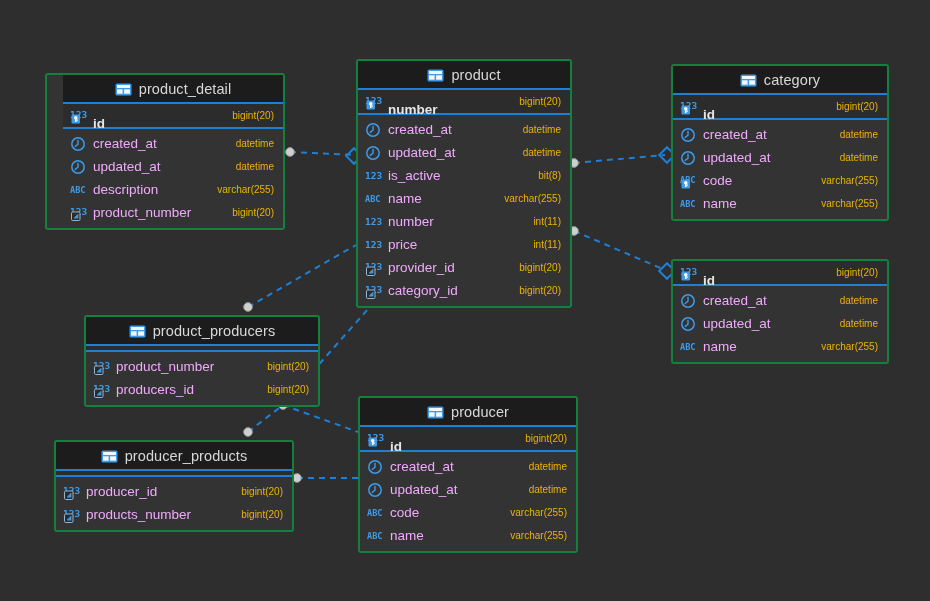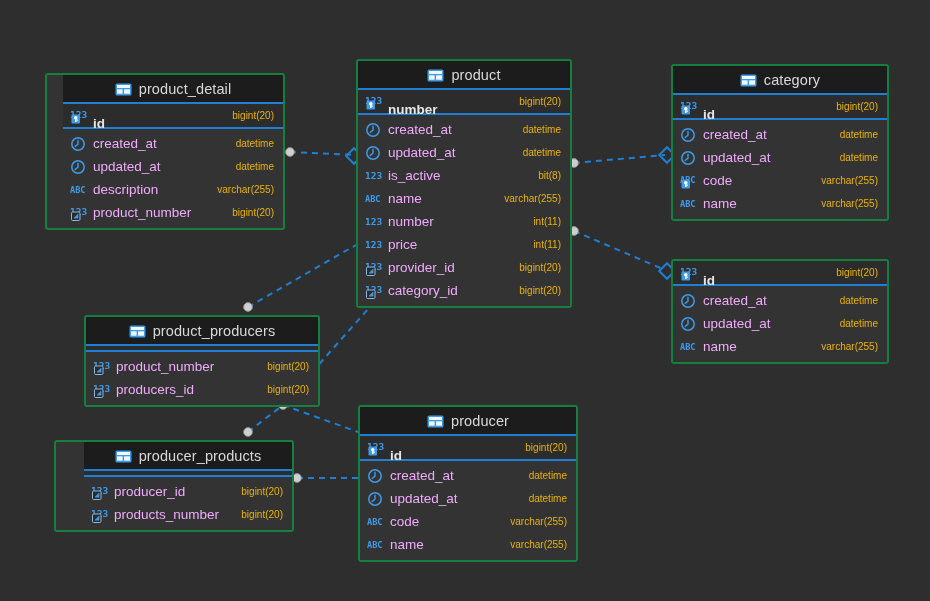--- a/index.html
+++ b/index.html
@@ -437,21 +437,21 @@
     <rect x="1.5" y="7" width="8.5" height="8.5" rx="1.2" fill="#2b2b2b" stroke="#8fb8d8" stroke-width="1"></rect>
     <path d="M8.4 9.2 L8.4 13.4 L4.0 13.4 Z" fill="#3e9bea"></path>
     <path d="M8.2 9.4 L4.3 13.2" stroke="#3e9bea" stroke-width="1.1"></path>
   </svg>
 </span>
             <span class="fname">producers_id</span>
             <span class="ftype">bigint(20)</span>
           </div>
         </div>
       </div>
-      <div class="table" style="left: 54px; top: 440px; width: 240px; padding-left: 28px;">
+      <div class="table" style="left: 54px; top: 440px; width: 240px;">
         <div class="t-header">
           <span class="thead-ico">
   <svg viewBox="0 0 17 13" width="17" height="13">
     <rect x="0.5" y="0.5" width="16" height="12" rx="1.6" fill="#3e9bea"></rect>
     <rect x="2" y="2" width="13" height="3" fill="#ffffff" opacity="0.92"></rect>
     <rect x="2" y="6.3" width="5.6" height="4.4" fill="#ffffff" opacity="0.92"></rect>
     <rect x="9.1" y="6.3" width="5.9" height="4.4" fill="#ffffff" opacity="0.92"></rect>
   </svg>
 </span>
           <span class="t-title">producer_products</span>
@@ -477,21 +477,21 @@
     <rect x="1.5" y="7" width="8.5" height="8.5" rx="1.2" fill="#2b2b2b" stroke="#8fb8d8" stroke-width="1"></rect>
     <path d="M8.4 9.2 L8.4 13.4 L4.0 13.4 Z" fill="#3e9bea"></path>
     <path d="M8.2 9.4 L4.3 13.2" stroke="#3e9bea" stroke-width="1.1"></path>
   </svg>
 </span>
             <span class="fname">products_number</span>
             <span class="ftype">bigint(20)</span>
           </div>
         </div>
       </div>
-      <div class="table" style="left: 358px; top: 405px; width: 220px;">
+      <div class="table" style="left: 358px; top: 396px; width: 220px;">
         <div class="t-header">
           <span class="thead-ico">
   <svg viewBox="0 0 17 13" width="17" height="13">
     <rect x="0.5" y="0.5" width="16" height="12" rx="1.6" fill="#3e9bea"></rect>
     <rect x="2" y="2" width="13" height="3" fill="#ffffff" opacity="0.92"></rect>
     <rect x="2" y="6.3" width="5.6" height="4.4" fill="#ffffff" opacity="0.92"></rect>
     <rect x="9.1" y="6.3" width="5.9" height="4.4" fill="#ffffff" opacity="0.92"></rect>
   </svg>
 </span>
           <span class="t-title">producer</span>

